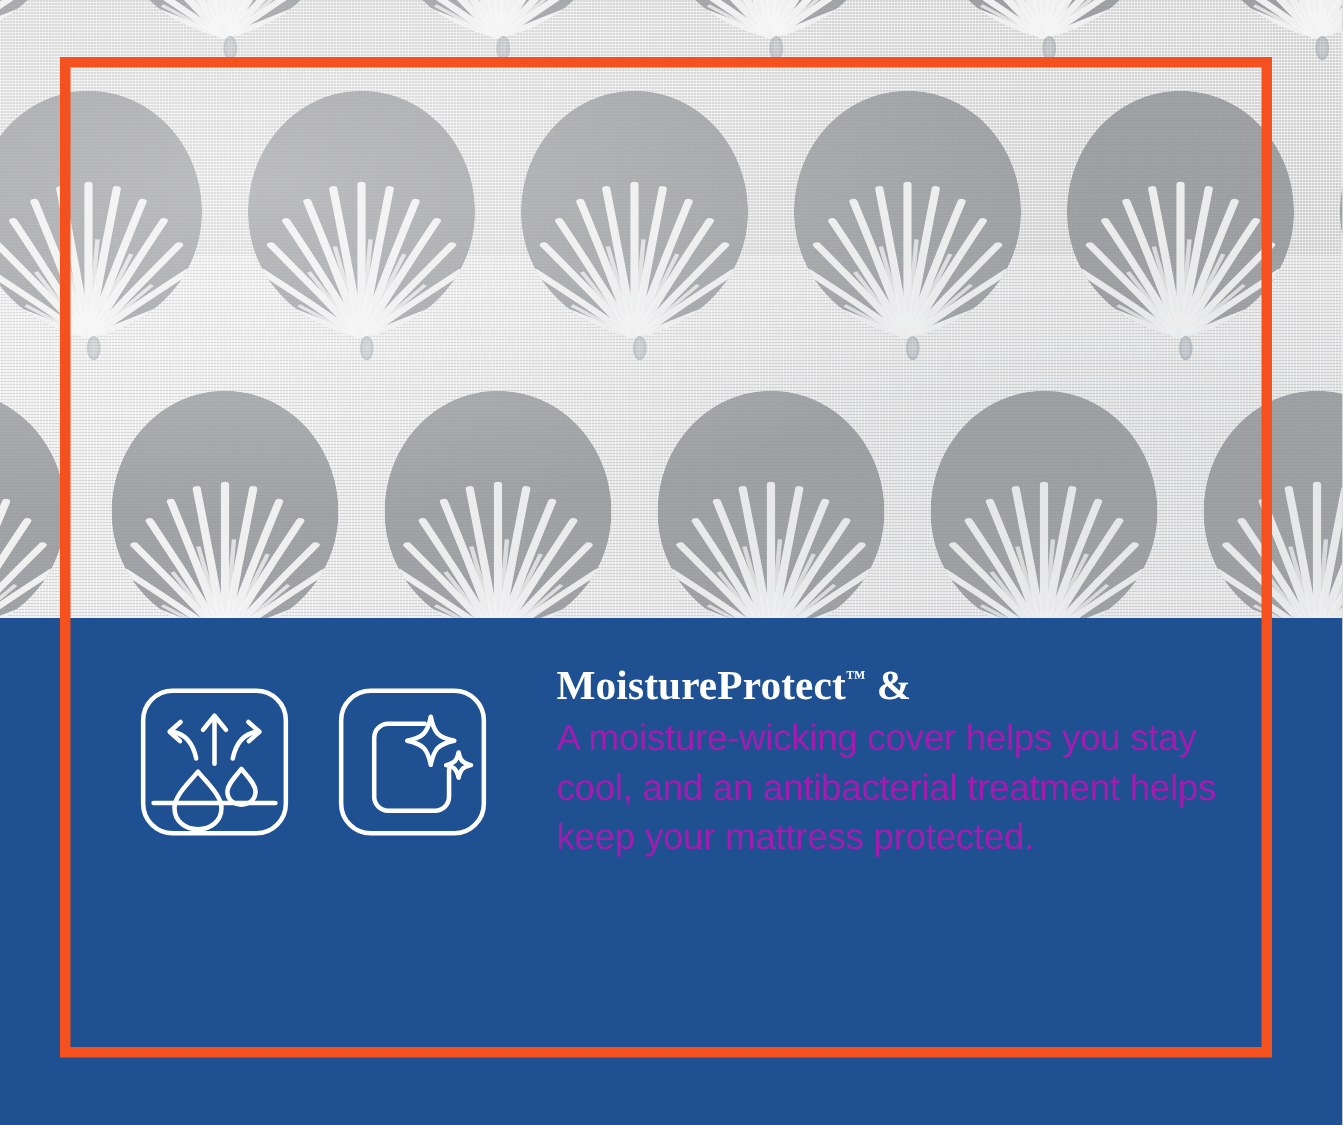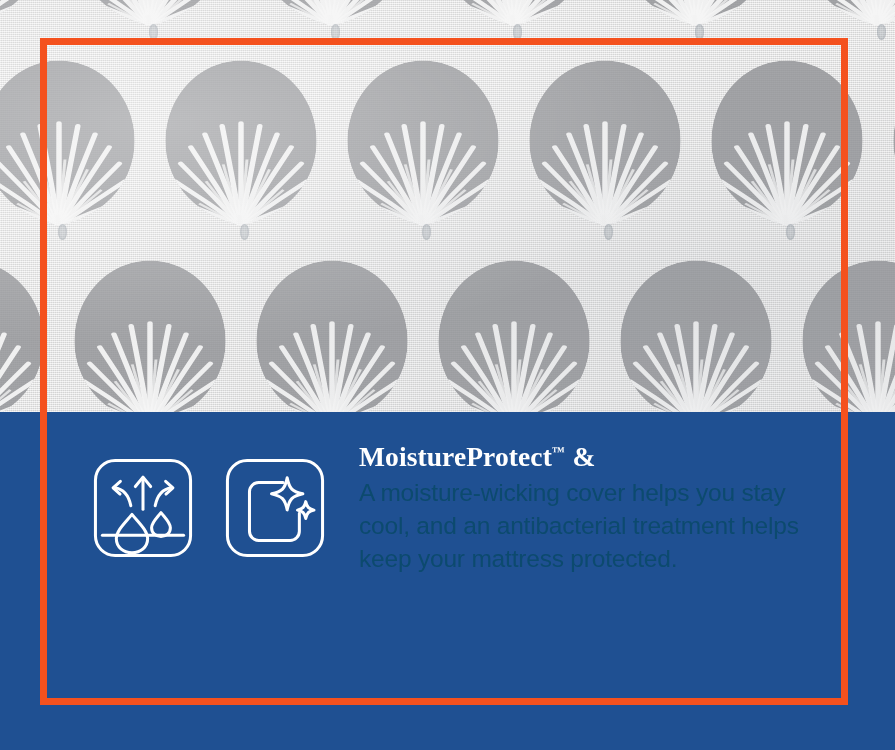--- a/index.html
+++ b/index.html
@@ -51,41 +51,41 @@
   .frame {
     position:absolute; left:40px; top:38px;
     width:808px; height:667px;
     border:7px solid #f4511e;
     pointer-events:none;
   }
 
   
   .content {
     position:absolute; left:0; top:412px; width:895px; height:338px;
-    display:flex; align-items:flex-start;
+    display:flex; align-items:flex-start;gap:12px;
   }
   .icons {
     display:flex; gap:16px;
     margin-left:85px; margin-top:38px;
   }
   .icon-box { width:116px; height:116px; }
   .icon-box svg { width:100%; height:100%; display:block; }
 
   .textblock { margin-left:26px; margin-top:28px; width:470px; }
   .title {
     font-family:"Liberation Serif", serif;
     font-weight:bold;
     color:#ffffff;
     font-size:27.5px;
     line-height:1.21;
     letter-spacing:.1px;
   }
   .tm { font-size:.48em; vertical-align:super; letter-spacing:.5px; }
   .body-copy {
-    color:#0c4a6e;
+    color:#a21caf;
     font-size:24.5px;
     line-height:1.34;
     margin-top:4px;
     letter-spacing:-.2px;
   }
 </style>
 </head>
 <body>
 
 <div id="stage">

